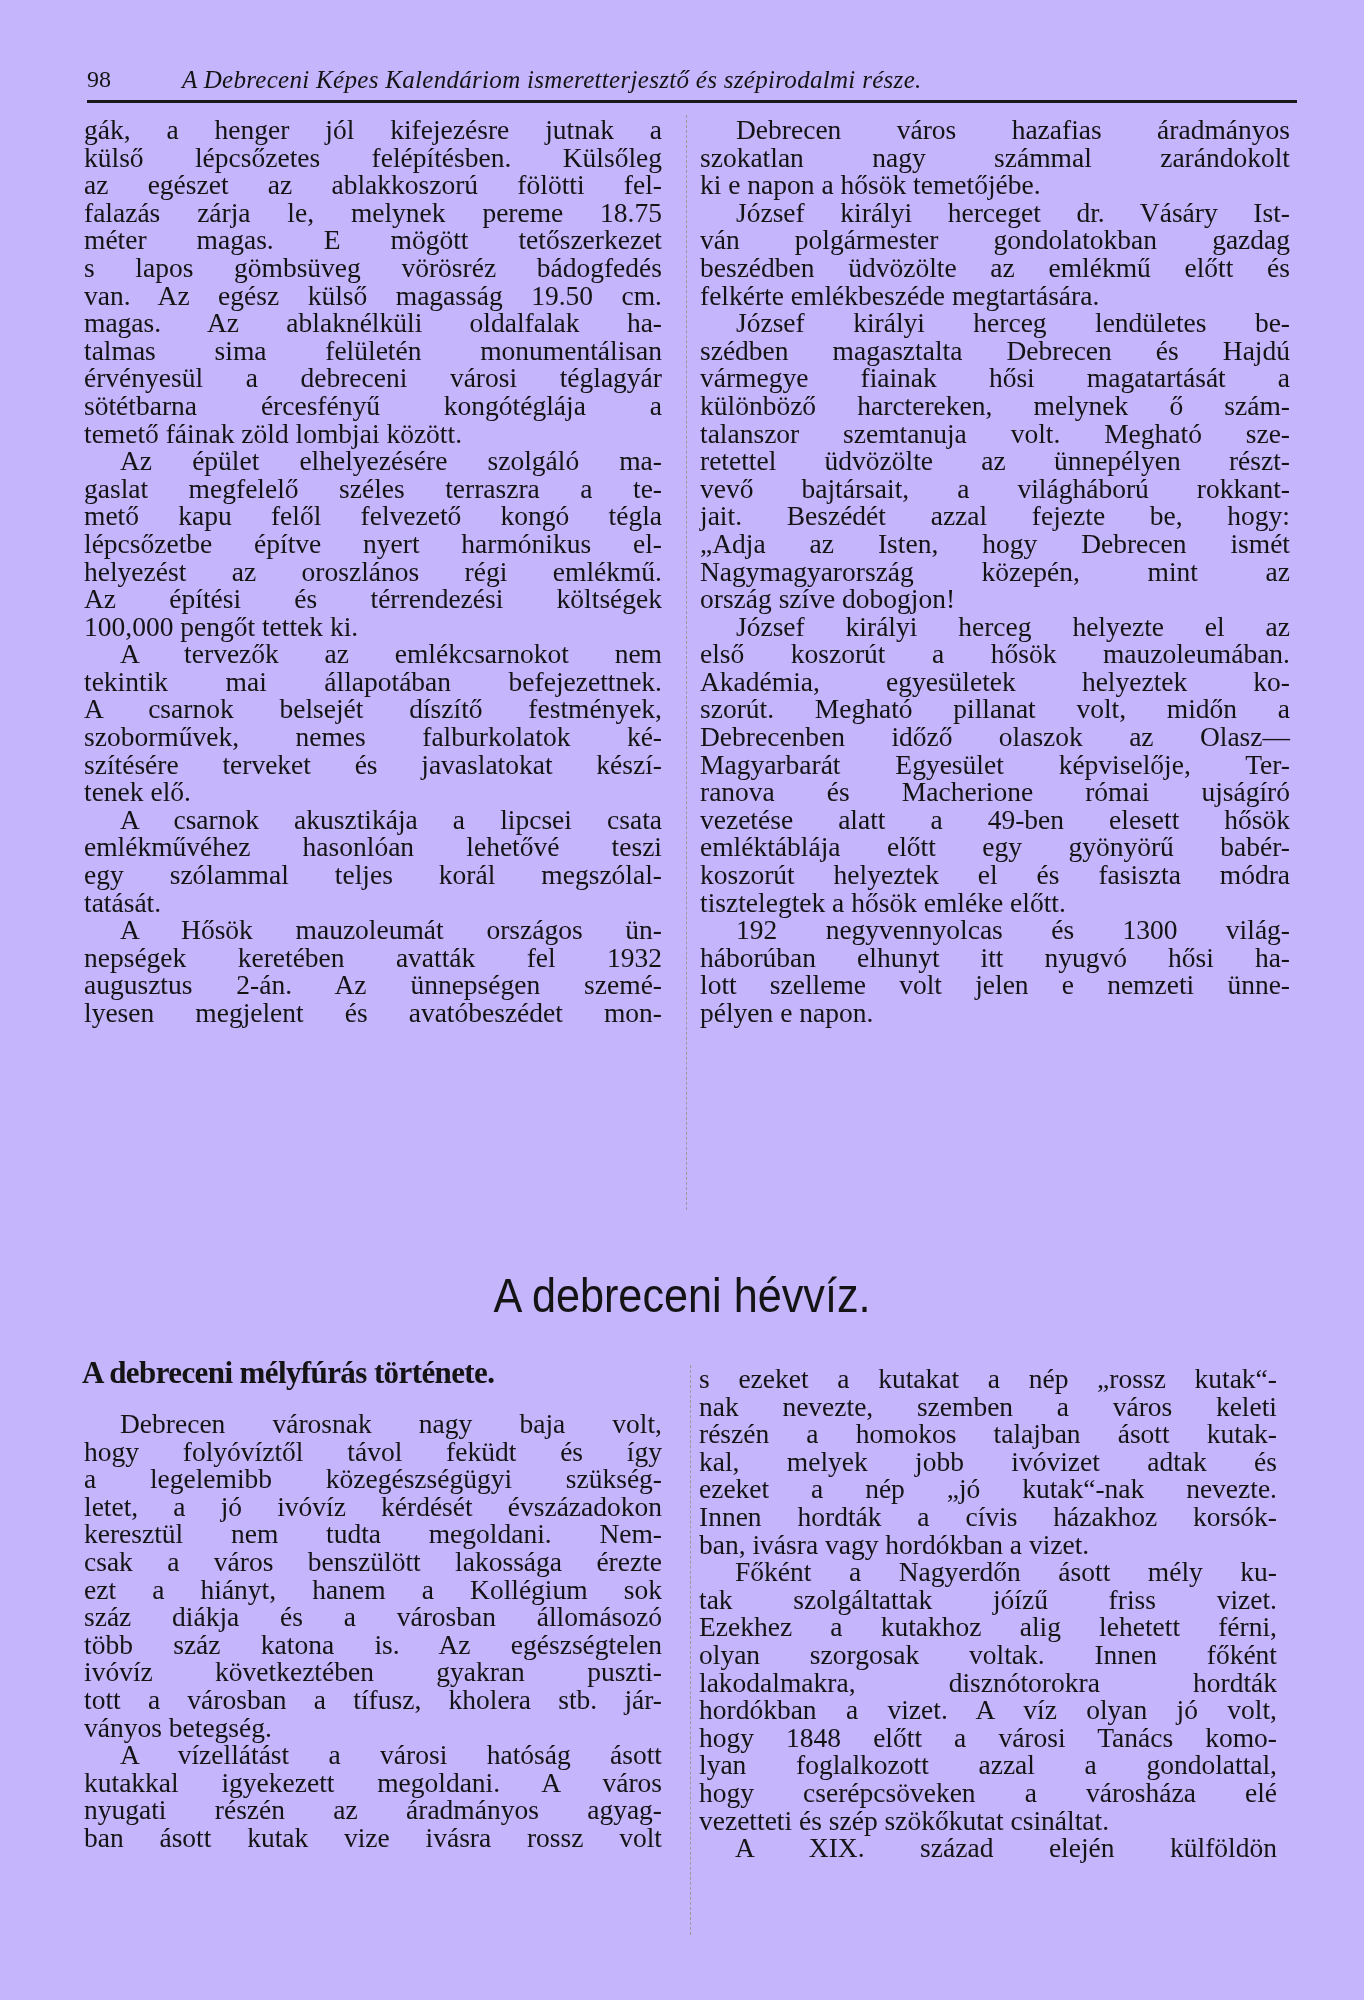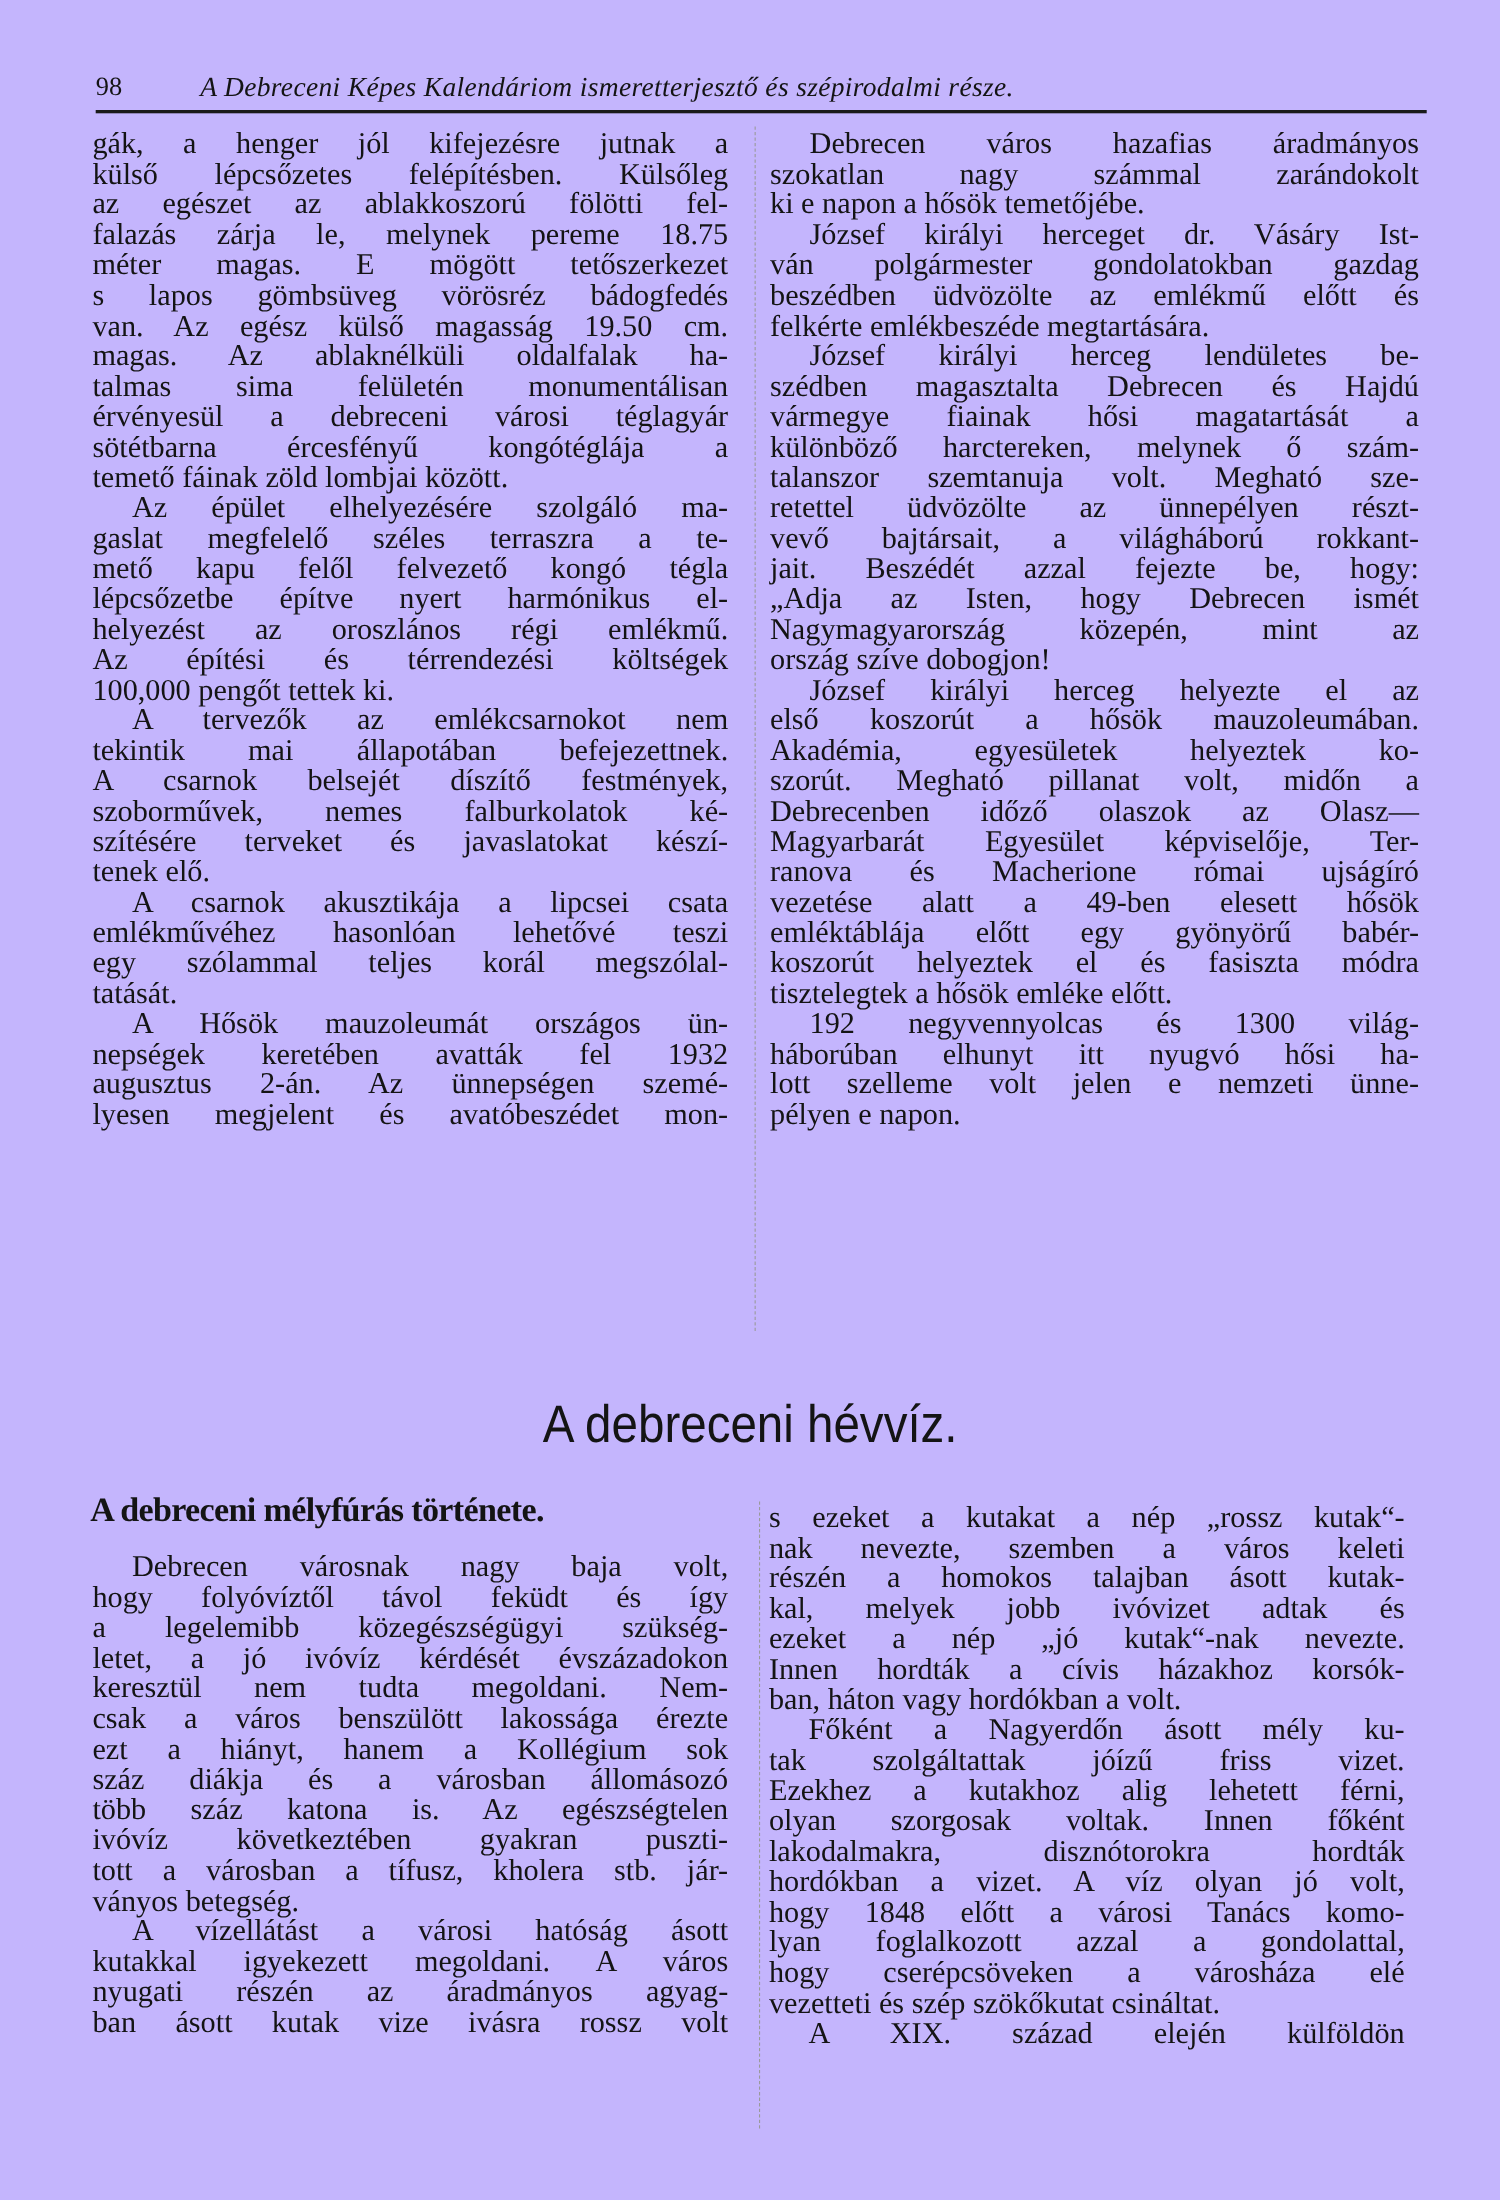--- a/index.html
+++ b/index.html
@@ -126,21 +126,21 @@
       <span class="ln">ban ásott kutak vize ivásra rossz volt</span>
     </div>
   <div class="col-divider" style="left:690px; top:1365px; height:570px;"></div>
   <div class="col" id="lr" style="left:659px; top:1365px; width:578px;margin-left:40px;">
       <span class="ln">s ezeket a kutakat a nép „rossz kutak“-</span>
       <span class="ln">nak nevezte, szemben a város keleti</span>
       <span class="ln">részén a homokos talajban ásott kutak-</span>
       <span class="ln">kal, melyek jobb ivóvizet adtak és</span>
       <span class="ln">ezeket a nép „jó kutak“-nak nevezte.</span>
       <span class="ln">Innen hordták a cívis házakhoz korsók-</span>
-      <span class="ln last">ban, háton vagy hordókban a volt.</span>
+      <span class="ln last">ban, ivásra vagy hordókban a vizet.</span>
       <span class="ln indent">Főként a Nagyerdőn ásott mély ku-</span>
       <span class="ln">tak szolgáltattak jóízű friss vizet.</span>
       <span class="ln">Ezekhez a kutakhoz alig lehetett férni,</span>
       <span class="ln">olyan szorgosak voltak. Innen főként</span>
       <span class="ln">lakodalmakra, disznótorokra hordták</span>
       <span class="ln">hordókban a vizet. A víz olyan jó volt,</span>
       <span class="ln">hogy 1848 előtt a városi Tanács komo-</span>
       <span class="ln">lyan foglalkozott azzal a gondolattal,</span>
       <span class="ln">hogy cserépcsöveken a városháza elé</span>
       <span class="ln last">vezetteti és szép szökőkutat csináltat.</span>

